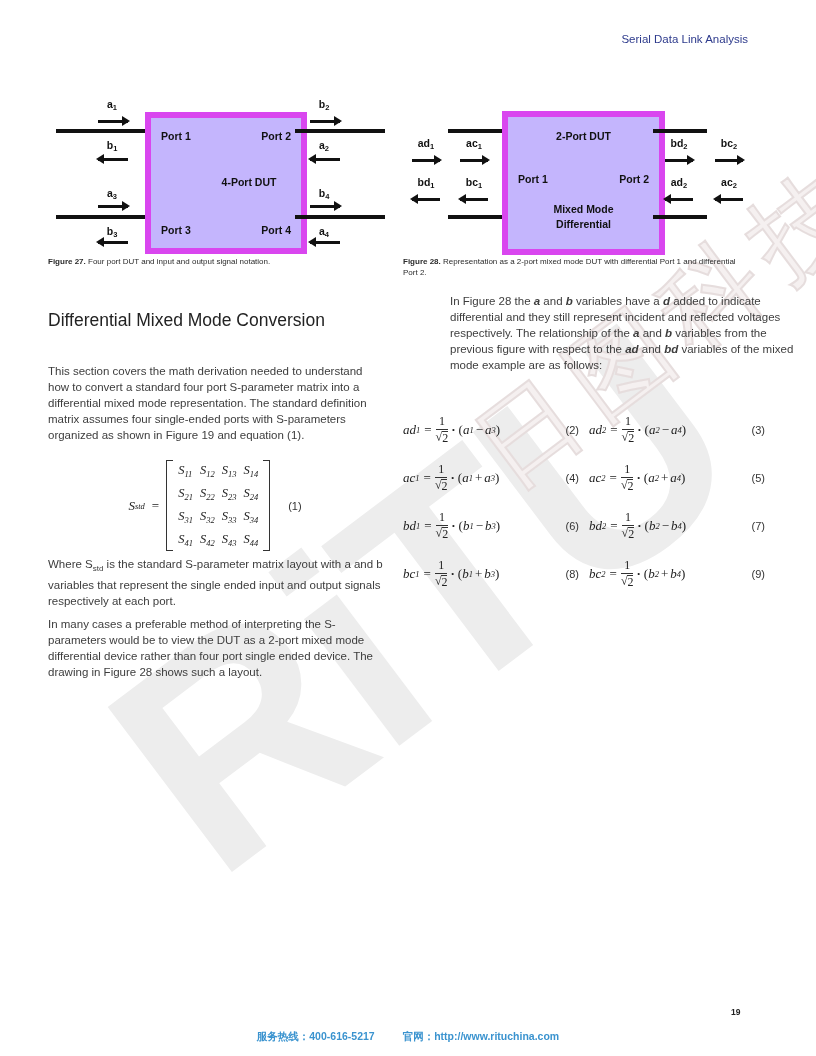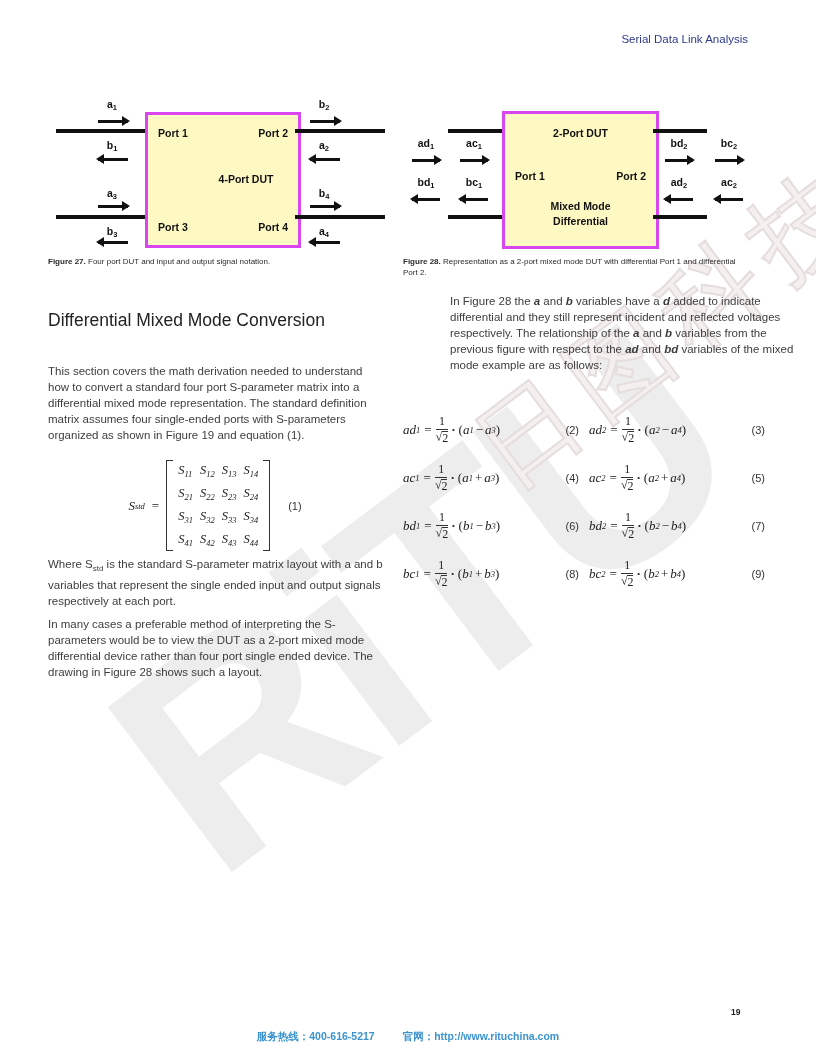--- a/index.html
+++ b/index.html
@@ -13,21 +13,21 @@
   .wm-cjk{position:absolute;left:390px;top:185px;width:560px;height:280px;line-height:280px;
           text-align:center;font-size:100px;letter-spacing:14px;color:#f5f0f0;
           -webkit-text-stroke:2px #e6dddd;transform:rotate(-37deg);z-index:0;user-select:none;}
   .content{position:relative;z-index:1;}
 
   
   .header-title{position:absolute;top:33px;right:68px;font-size:11.5px;color:#2d3a8c;}
 
   
   .fig{position:absolute;}
-  .dut-box{position:absolute;background:#fef9c3;border:3px solid #d946ef;}
+  .dut-box{position:absolute;background:#c4b5fd;border:6px solid #d946ef;}
   .portlbl{position:absolute;font-size:10.5px;font-weight:bold;color:#111;}
   .boxtitle{position:absolute;left:0;right:0;text-align:center;font-size:10.5px;font-weight:bold;color:#111;}
   .tline{position:absolute;height:3.5px;background:#111;}
   .sig{position:absolute;width:28px;text-align:center;font-size:10.5px;font-weight:bold;color:#111;line-height:12px;}
   .sig sub{font-size:7.5px;vertical-align:-2px;}
   .arr{position:absolute;width:30px;height:2.5px;background:#111;}
   .arr-r::after{content:"";position:absolute;right:-2px;top:-3.8px;width:0;height:0;
                 border-left:8px solid #111;border-top:5px solid transparent;border-bottom:5px solid transparent;}
   .arr-l::before{content:"";position:absolute;left:-2px;top:-3.8px;width:0;height:0;
                 border-right:8px solid #111;border-top:5px solid transparent;border-bottom:5px solid transparent;}

